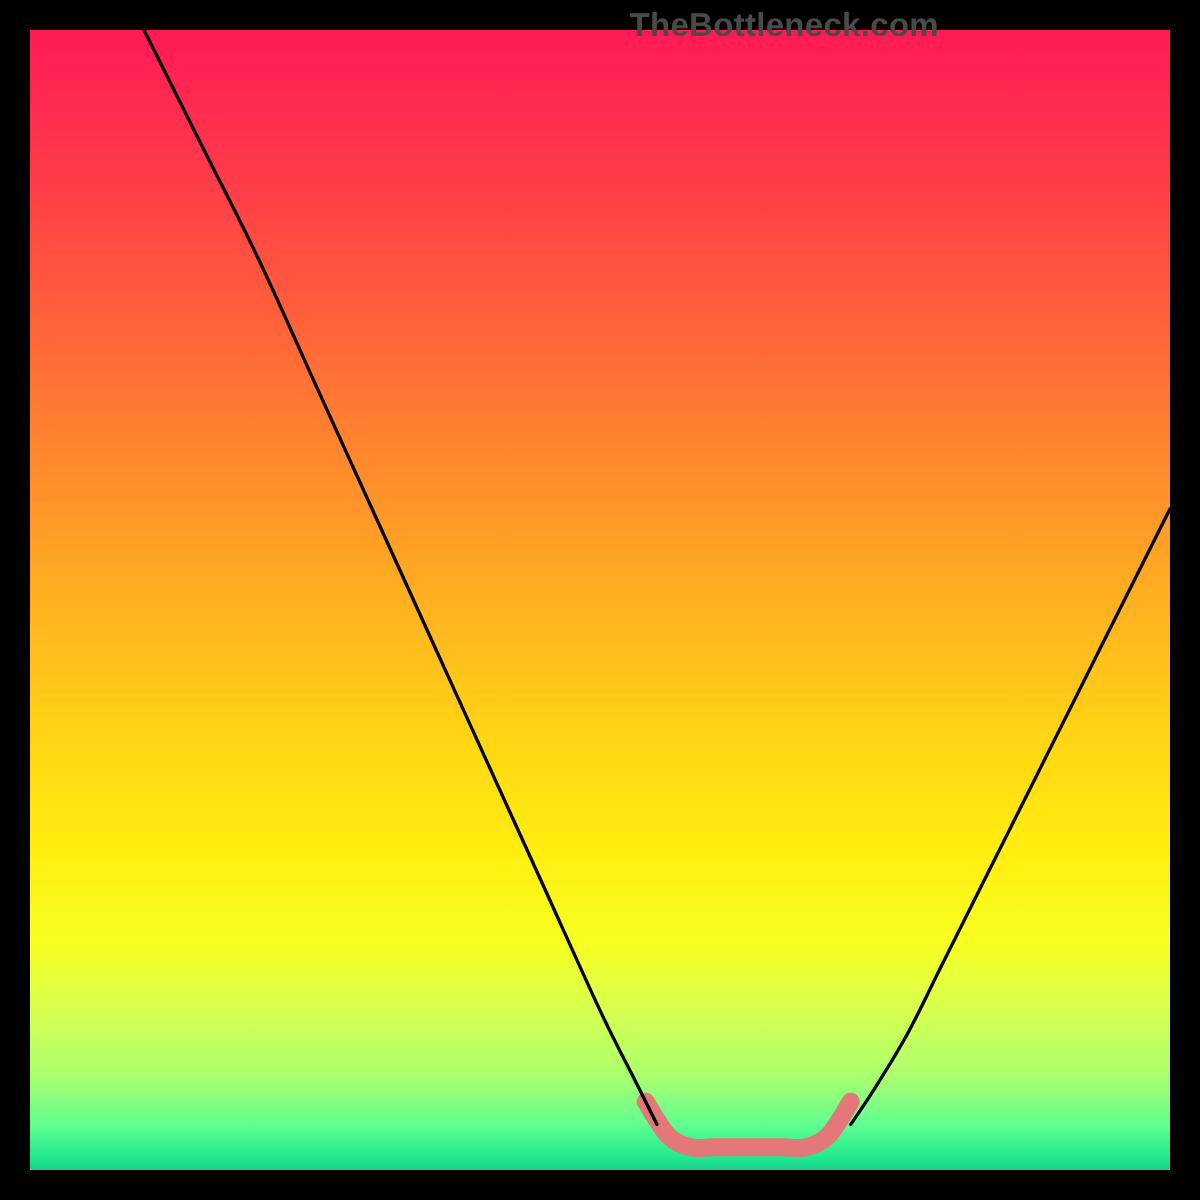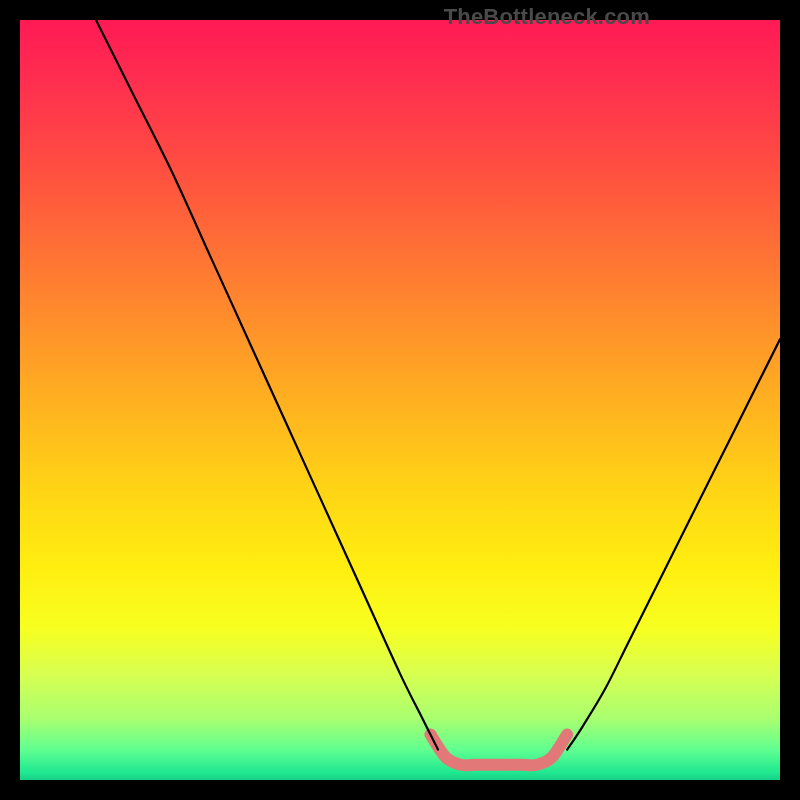--- a/index.html
+++ b/index.html
@@ -9,21 +9,20 @@
     height: 800px;
     background: #000;
     overflow: hidden;
     font-family: Arial, Helvetica, sans-serif;
   }
   .frame {
     position: relative;
     width: 636px;
     height: 800px;
     background: #000;
-    padding-left: 24px;
   }
   .watermark {
     position: absolute;
     top: 4px;
     right: 10px;
     color: #4a4a4a;
     font-size: 22px;
     font-weight: 600;
     letter-spacing: 0.2px;
     z-index: 3;

